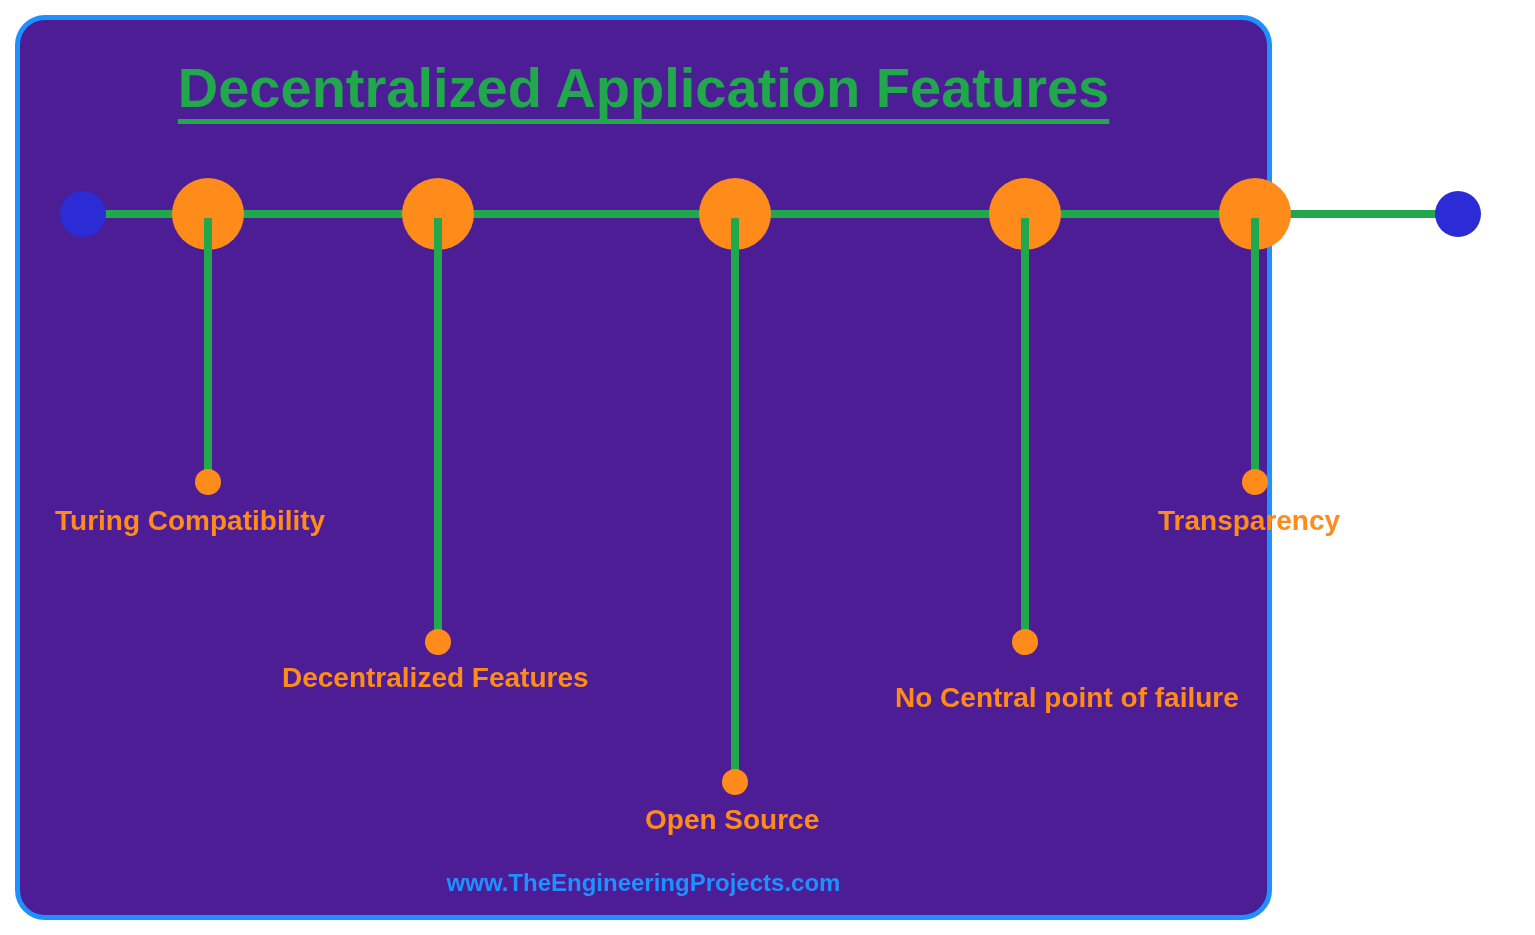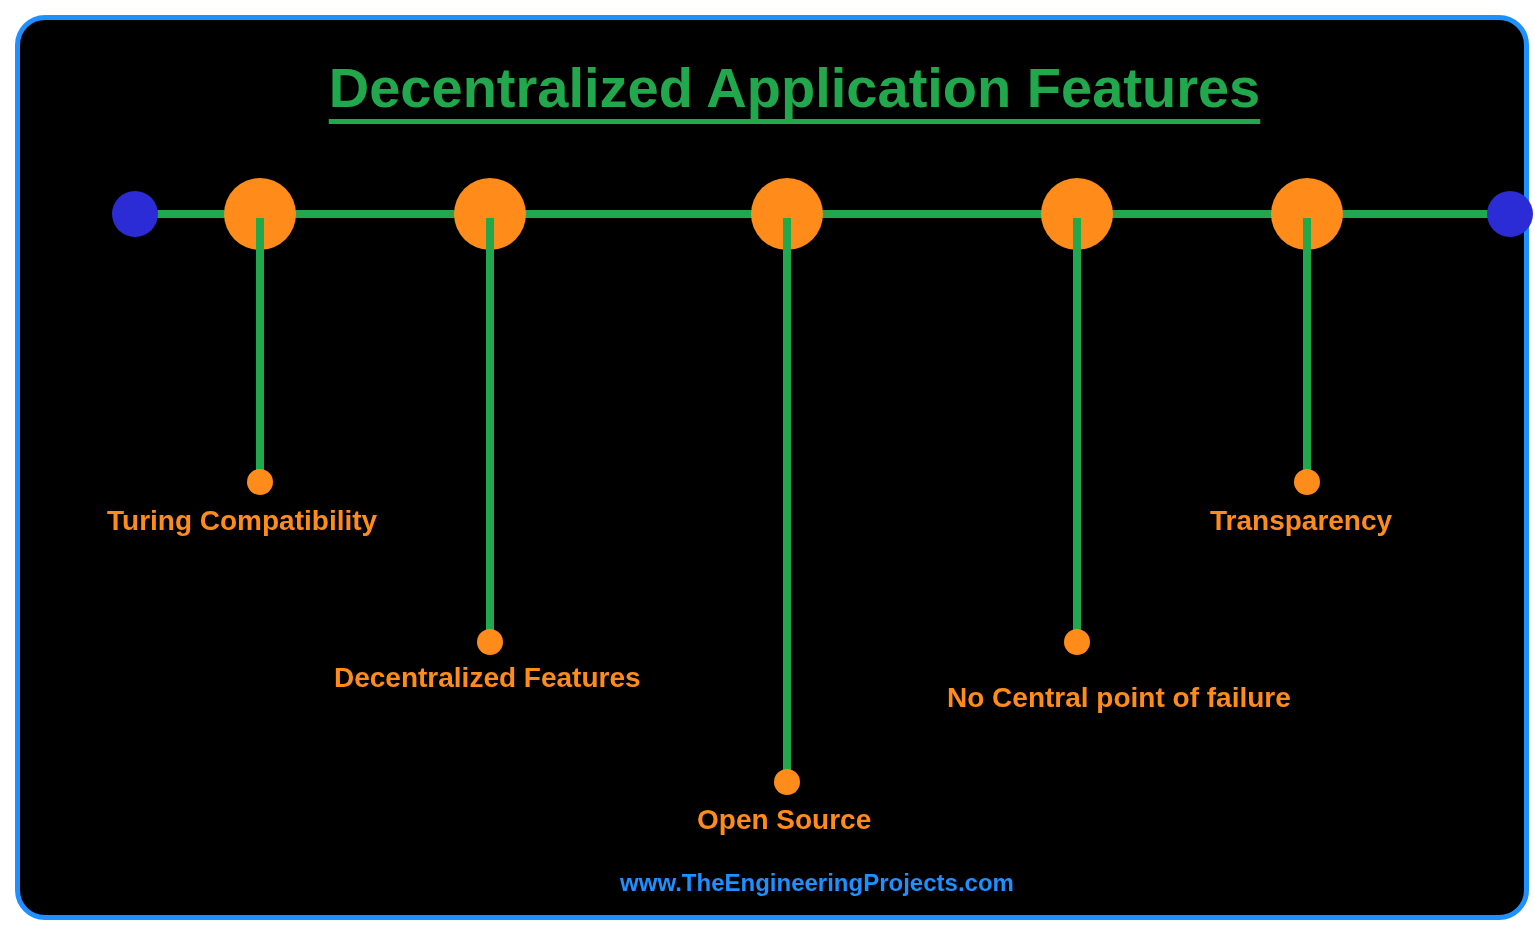--- a/index.html
+++ b/index.html
@@ -10,43 +10,41 @@
     body {
       width: 1535px;
       height: 935px;
       font-family: Arial, sans-serif;
       background: #fff;
     }
     .container {
       position: absolute;
       top: 15px;
       left: 15px;
-      width: 1514px;
+      width: 1257px;
       height: 905px;
       border: 5px solid #1E90FF;
       border-radius: 30px;
-      background: #000000;
-      padding-left: 45px;
+      background: #4c1d95;
     }
     .title {
       text-align: center;
       font-size: 56px;
       font-weight: bold;
       color: #21a84c;
       text-decoration: underline;
       text-decoration-thickness: 5px;
       text-underline-offset: 12px;
       margin-top: 35px;
     }
     .diagram {
       position: relative;
       width: 100%;
       height: 700px;
       margin-top: 70px;
-      margin-left: 7px;
     }
     .hline {
       position: absolute;
       height: 8px;
       background: #21a84c;
       top: 20px;
     }
     .endcap {
       position: absolute;
       width: 46px;

